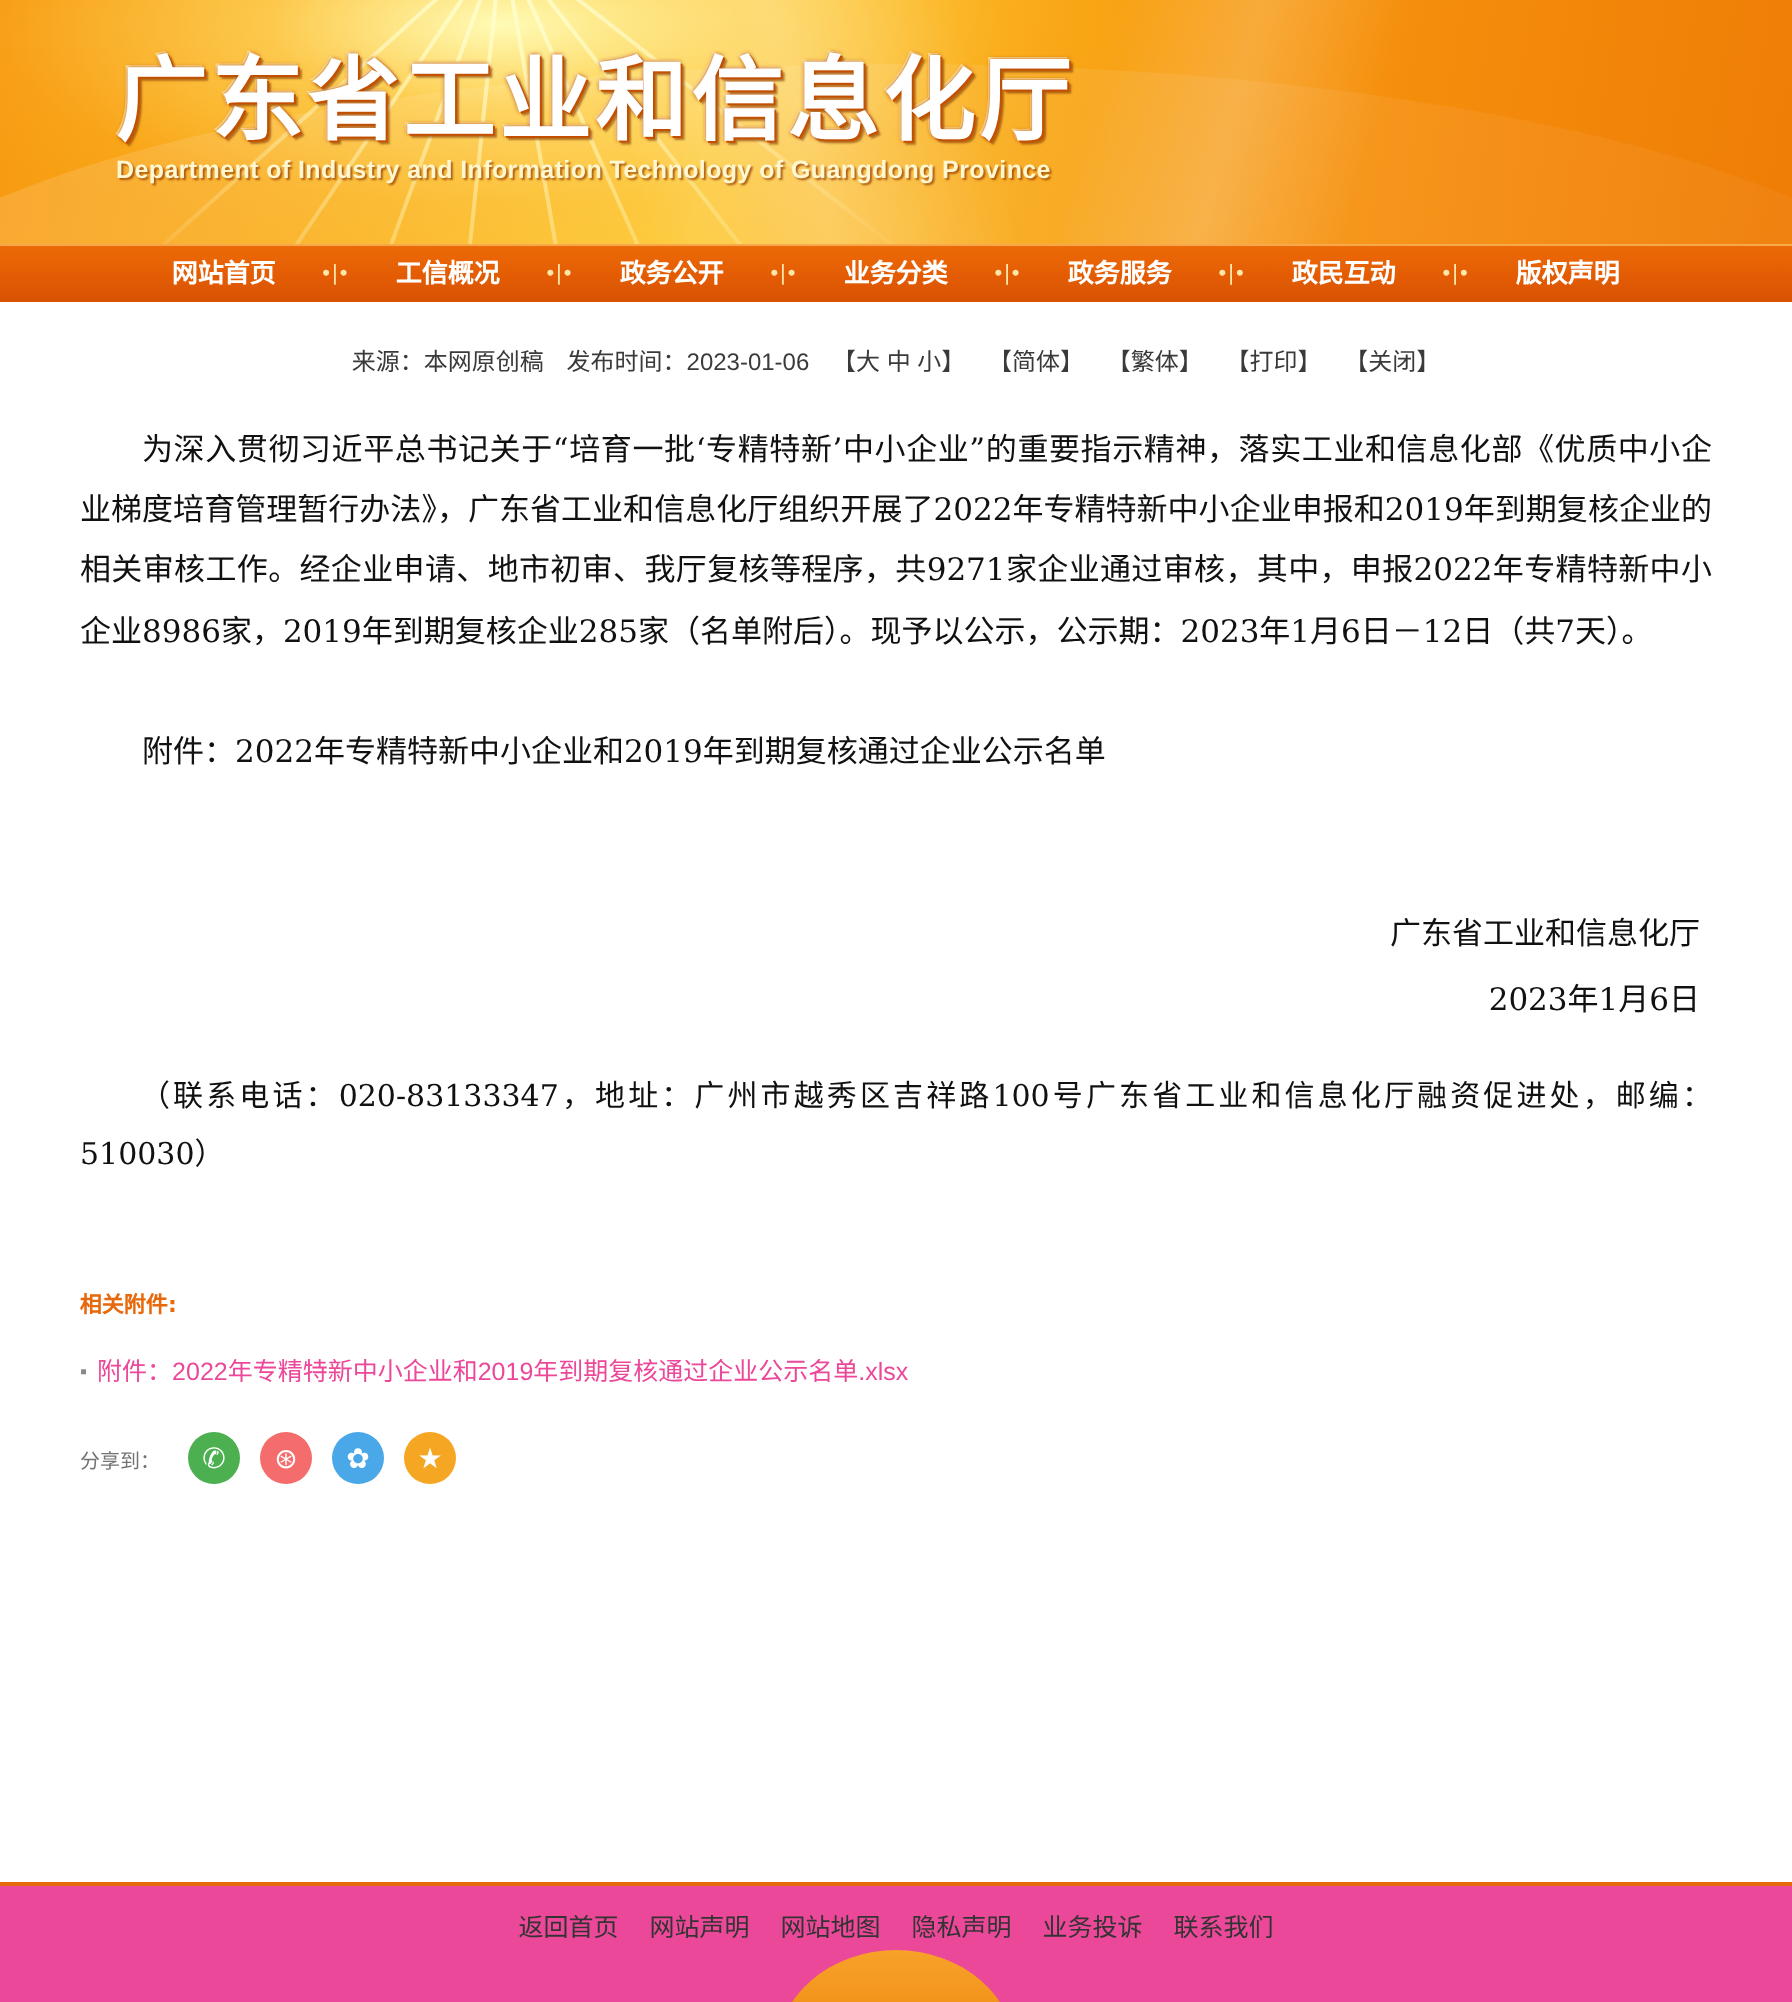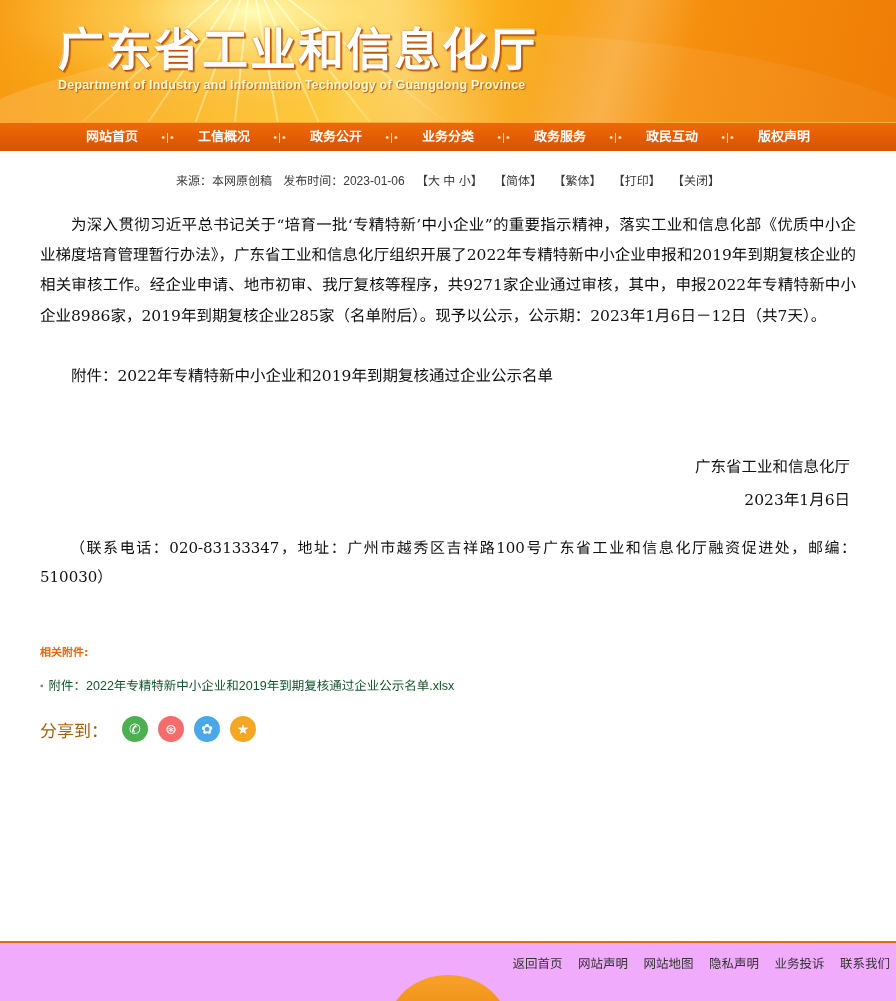--- a/index.html
+++ b/index.html
@@ -183,31 +183,31 @@
     font-size: 12.5px;
     color: #4a4a4a;
   }
   .attach-list .bullet {
     color: #888;
     font-size: 10px;
     margin-right: 5px;
     position: relative;
     top: -1px;
   }
-  .attach-list a { color: #14532d; text-decoration: none; }
+  .attach-list a { color: #ec4899; text-decoration: none; }
 
   .share-row {
     margin-top: 22px;
     display: flex;
     align-items: center;
     gap: 10px;
   }
   .share-label {
-    font-size: 17px;
-    color: #a16207;
+    font-size: 10px;
+    color: #737373;
     margin-right: 4px;
   }
   .share-icon {
     width: 26px;
     height: 26px;
     border-radius: 50%;
     display: flex;
     align-items: center;
     justify-content: center;
     color: #fff;
@@ -219,23 +219,23 @@
   .share-qzone  { background: #4aa8e8; }
   .share-star   { background: #f5a623; }
 
   
   .footer {
     position: absolute;
     left: 0;
     right: 0;
     bottom: 0;
     border-top: 2px solid #e8690b;
-    background: #f0abfc;
+    background: #ec4899;
     padding-top: 10px;
-    text-align: right;
+    text-align: center;
     height: 48px;
   }
   .footer-links {
     font-size: 12.5px;
     color: #333;
   }
   .footer-links a {
     color: #333;
     text-decoration: none;
     margin: 0 6px;

